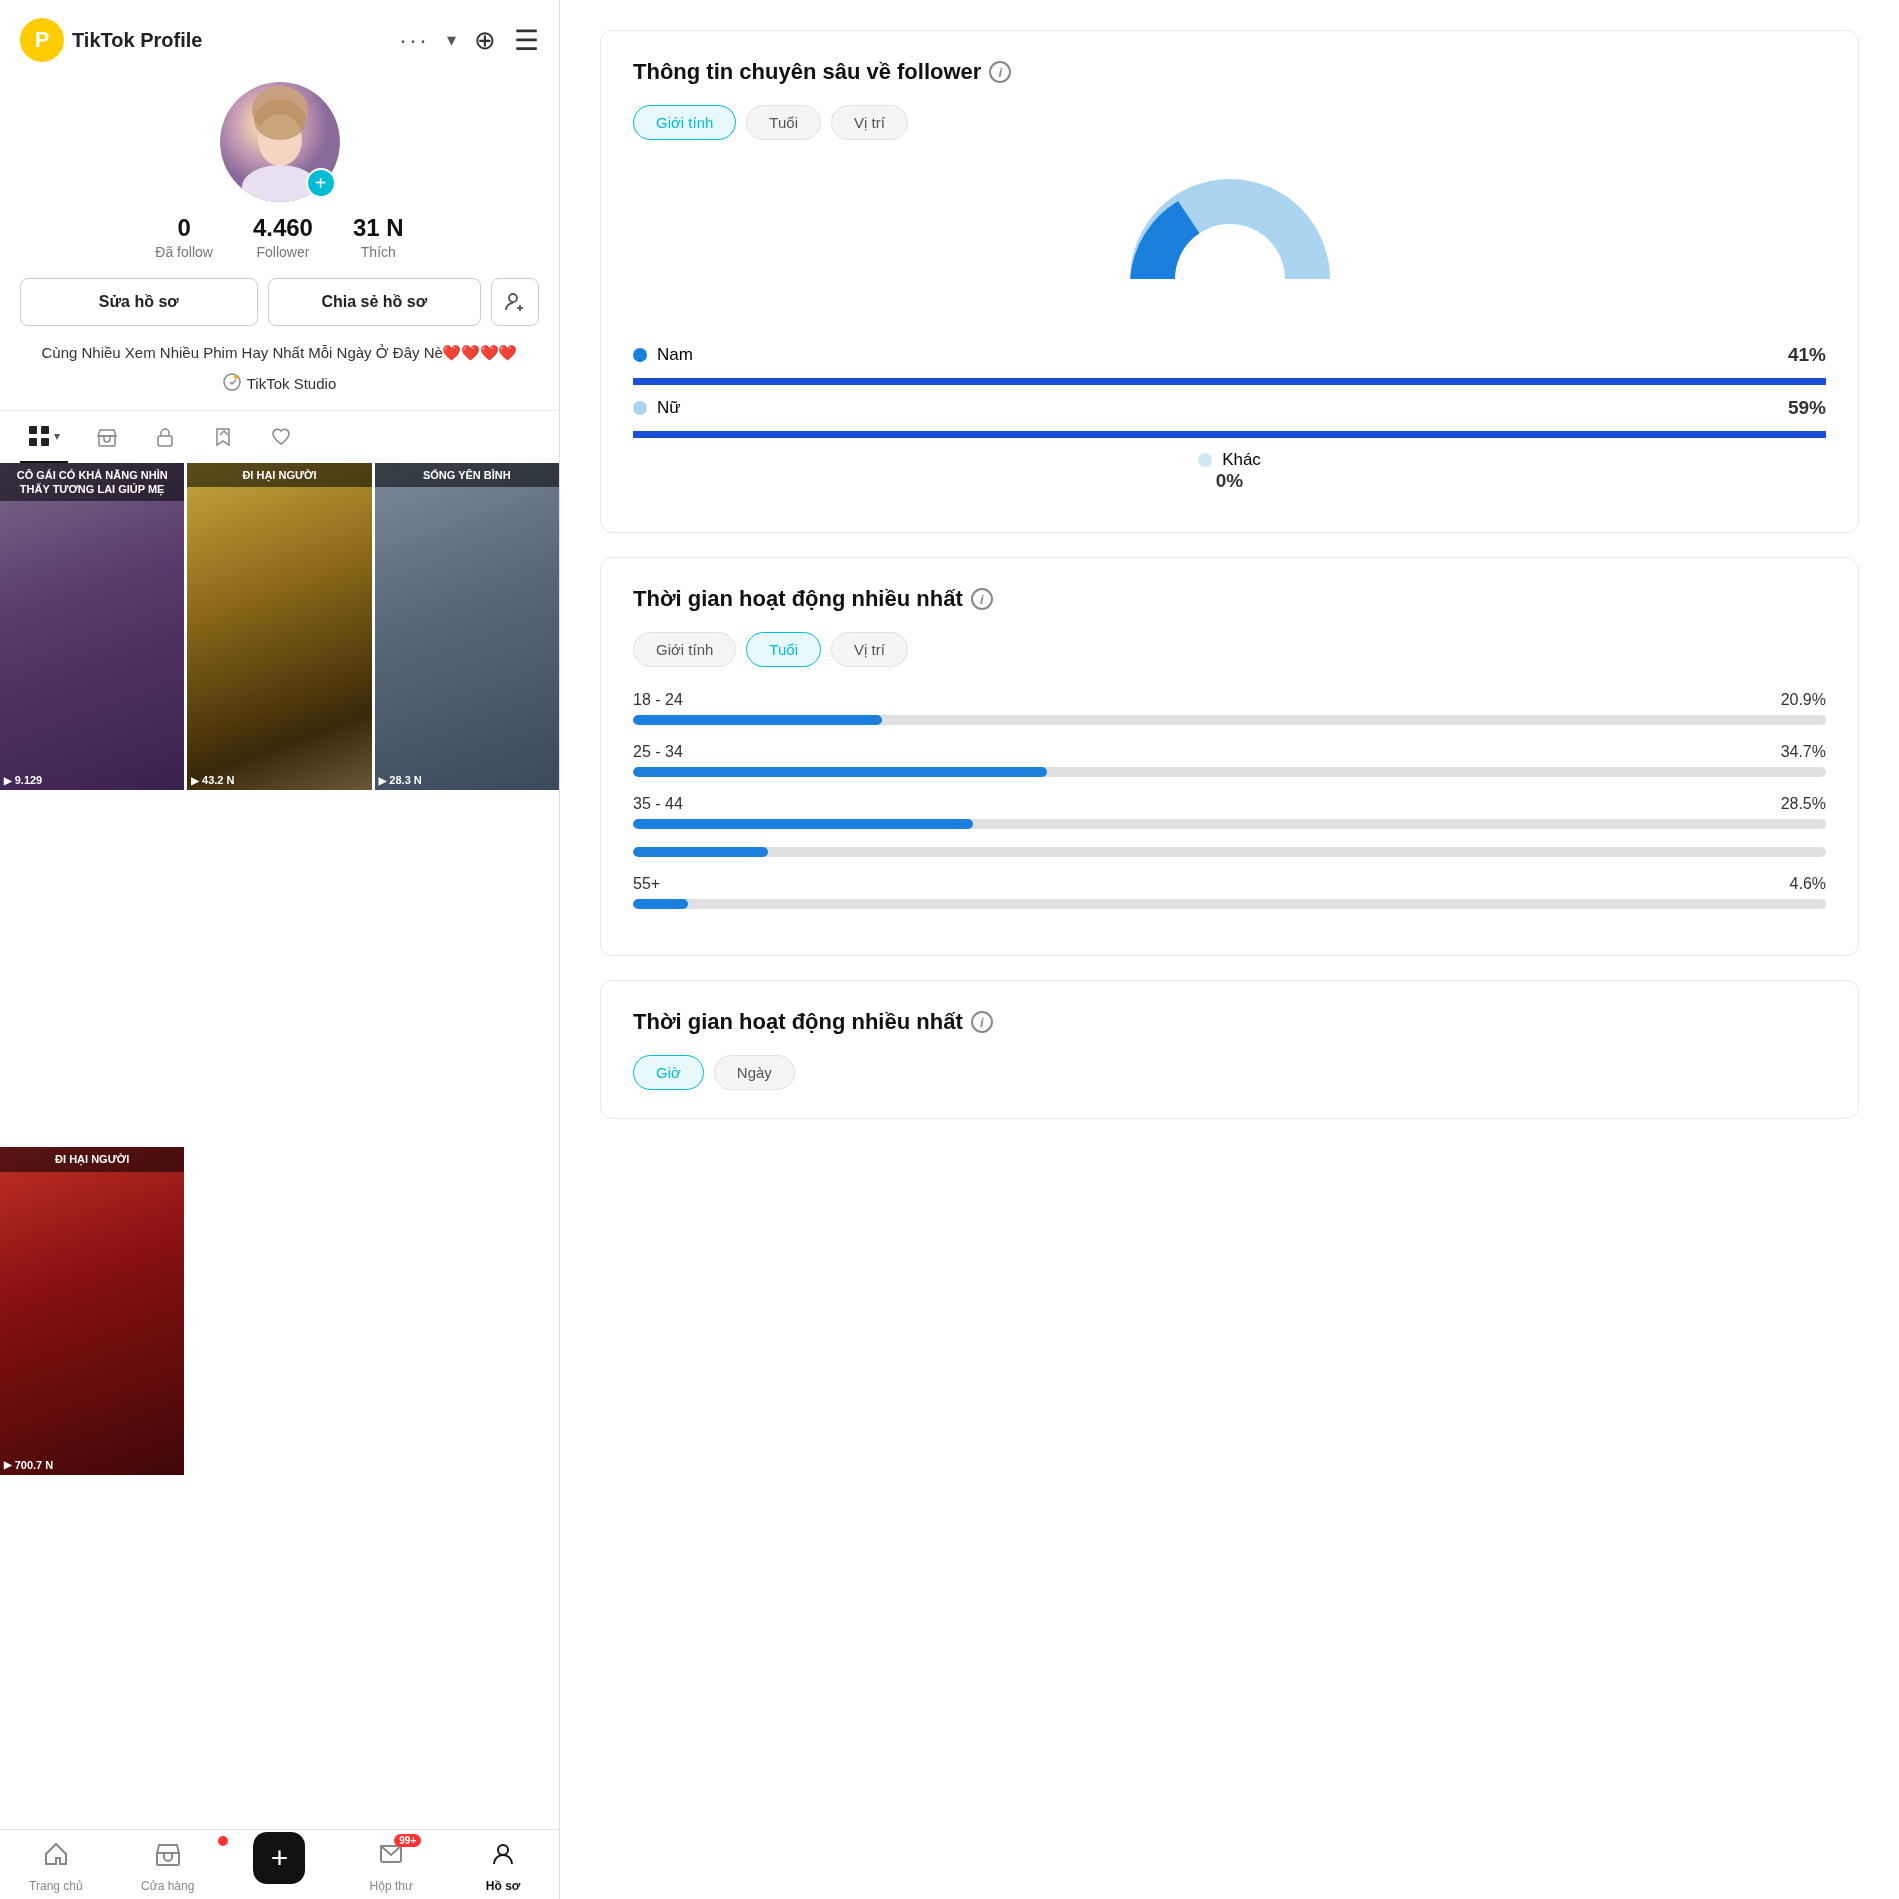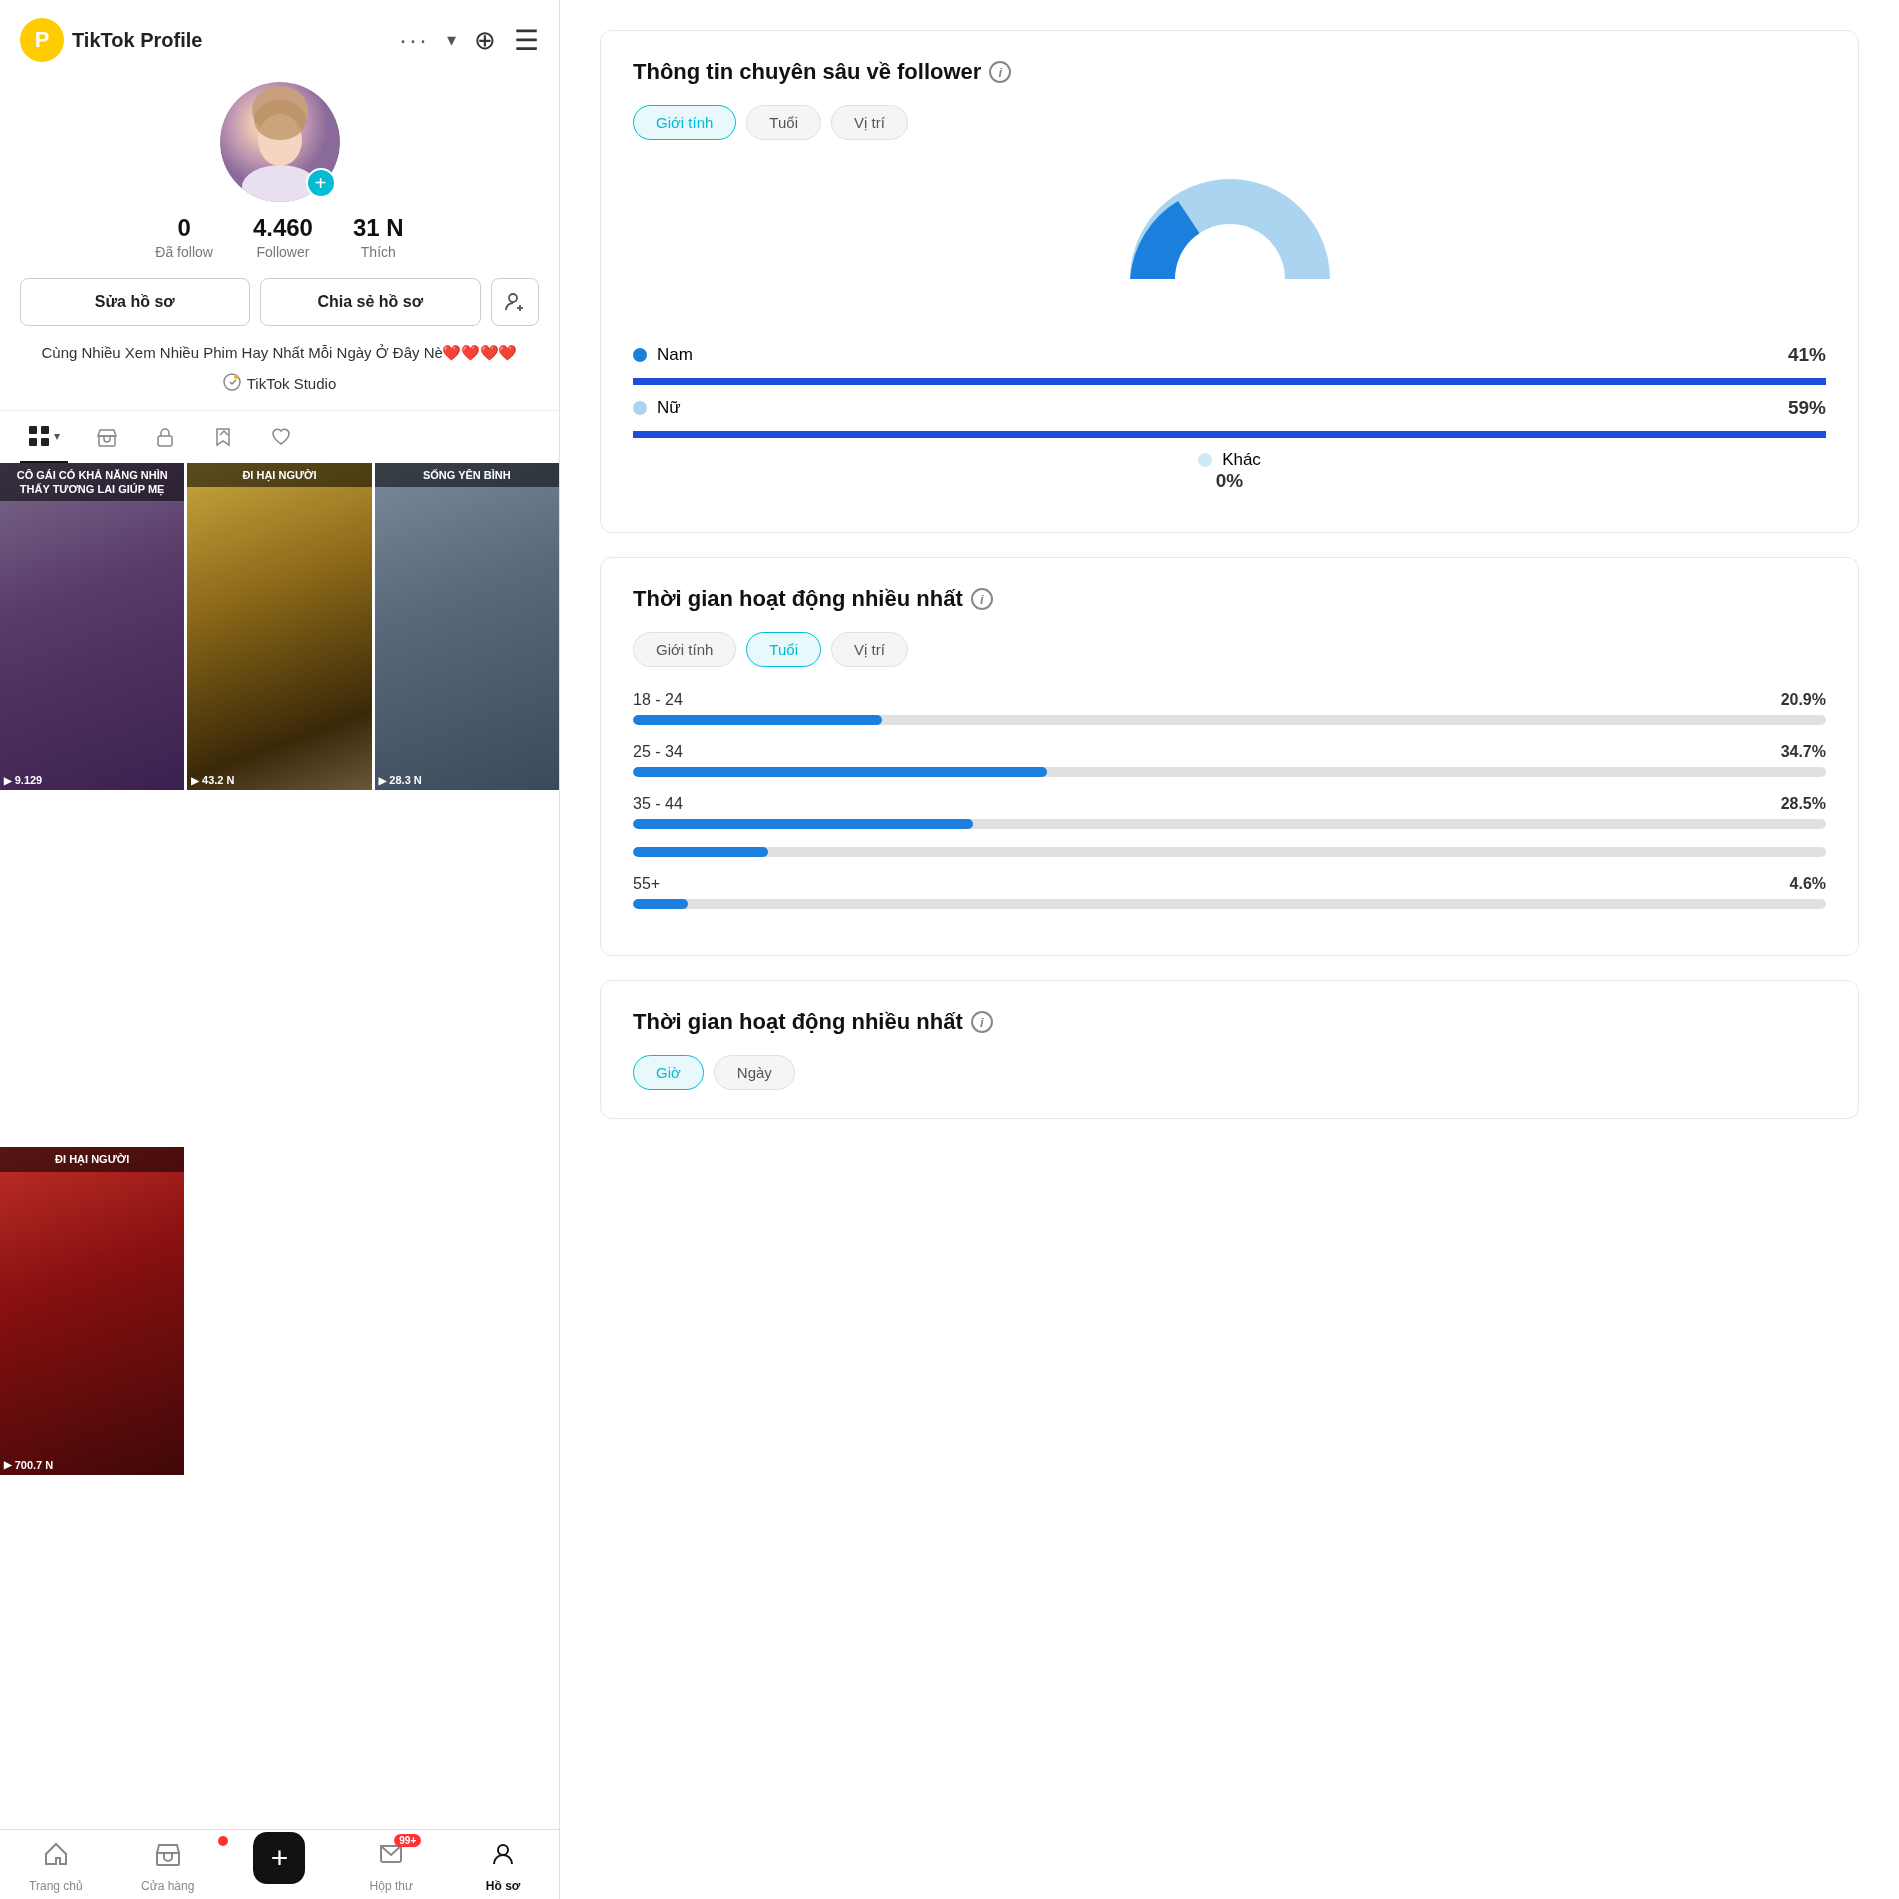--- a/index.html
+++ b/index.html
@@ -79,21 +79,21 @@
     .stat-label { font-size: 14px; color: #777; margin-top: 2px; }
 
     
     .action-row {
       display: flex;
       gap: 10px;
       margin-bottom: 16px;
       width: 100%;
     }
     .btn-edit {
-      flex: 1; padding: 12px 4px; border: 1.5px solid #ccc;
+      flex: 1; padding: 12px 12px; border: 1.5px solid #ccc;
       border-radius: 8px; background: #fff; font-size: 16px;
       font-weight: 600; color: #222; cursor: pointer;
     }
     .btn-share {
       flex: 1; padding: 12px 0; border: 1.5px solid #ccc;
       border-radius: 8px; background: #fff; font-size: 16px;
       font-weight: 600; color: #222; cursor: pointer;
     }
     .btn-add-friend {
       width: 48px; height: 48px; border: 1.5px solid #ccc;
@@ -254,21 +254,21 @@
     
     .age-section { }
     .age-row {
       margin-bottom: 18px;
     }
     .age-header {
       display: flex; justify-content: space-between;
       font-size: 16px; margin-bottom: 6px;
     }
     .age-range { color: #333; }
-    .age-pct { font-weight: 700; color: #333; }
+    .age-pct { font-weight: 400; color: #333; }
     .bar-track {
       height: 10px; background: #e0e0e0; border-radius: 5px; overflow: hidden;
     }
     .bar-fill {
       height: 100%; background: #1a7fdd; border-radius: 5px;
     }
 
     
     .bottom-filter-tabs {
       display: flex; gap: 10px;

